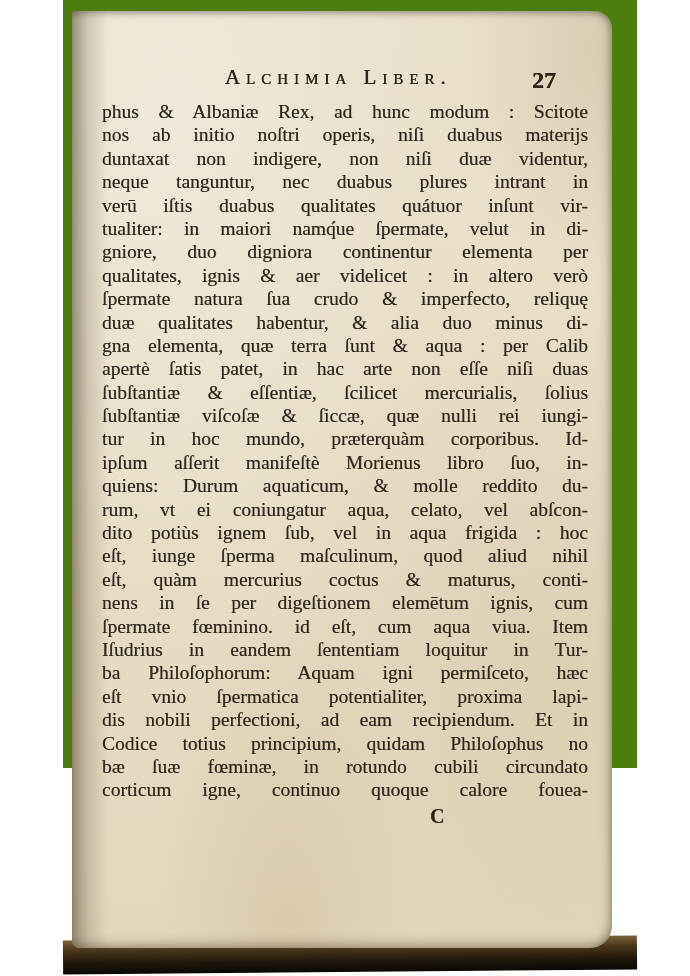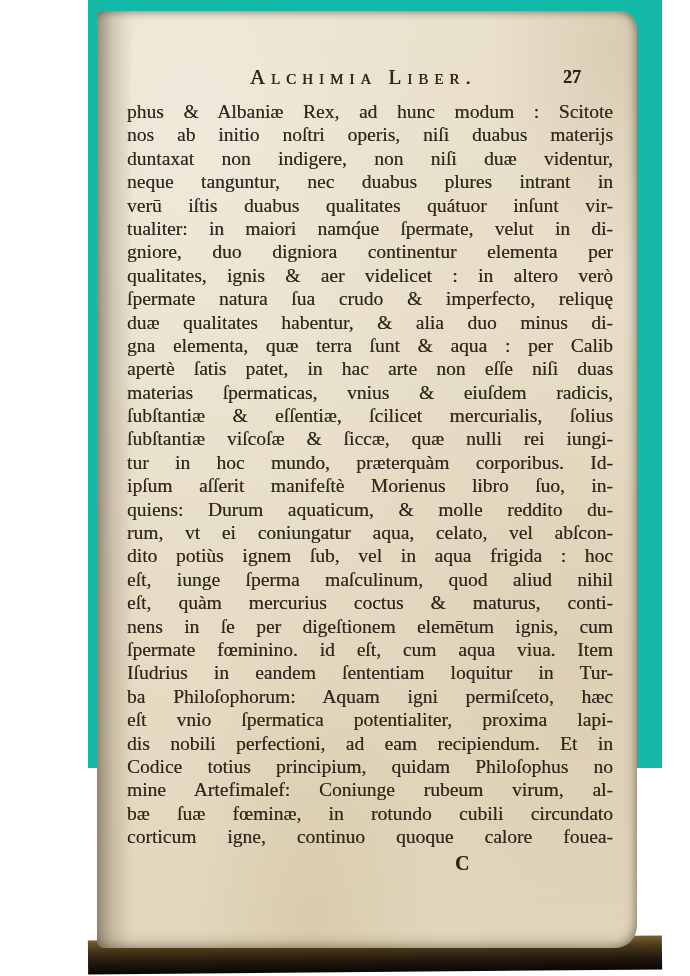--- a/index.html
+++ b/index.html
@@ -3,22 +3,21 @@
 <meta charset="utf-8">
 <style>
   html,body{margin:0;padding:0;}
   body{
     width:690px;height:976px;position:relative;overflow:hidden;
     background:#ffffff;
     font-family:"Liberation Serif", serif;
   }
   .scan{
     position:absolute;left:63px;top:0;width:574px;height:768px;
-    background:#14b8a6;
-    margin-left:25px;
+    background:#4d7c0f;
   }
   .book-edge{
     position:absolute;left:0;top:938px;width:100%;height:34px;
     background:linear-gradient(to bottom,#7a6136 0%,#4a3719 30%,#1d160c 70%,#0a0805 100%);
     transform:rotate(-0.5deg);
     z-index:1;
   }
   .page{
     position:absolute;left:9px;top:11px;width:540px;height:937px;
     z-index:2;
@@ -47,21 +46,21 @@
     color:#2e261a;
   }
   .running-title{
     position:absolute;left:50%;transform:translateX(-53%);
     font-variant:small-caps;
     font-size:21px;letter-spacing:6px;white-space:nowrap;
     text-shadow:0.4px 0 0 currentColor;
   }
   .page-number{
     position:absolute;right:32px;top:2px;
-    font-size:18px;font-weight:bold;
+    font-size:24px;font-weight:bold;
     text-shadow:0.3px 0 0 currentColor;
   }
   .body-text{
     margin:9px 24px 0 30px;
     font-size:19.5px;line-height:23.4px;
     color:#2e261b;
     text-shadow:0.35px 0.2px 0.4px rgba(46,38,27,0.55);
   }
   .text-line{
     text-align:justify;
@@ -96,37 +95,35 @@
       <div class="text-line">duntaxat non indigere, non niſi duæ videntur,</div>
       <div class="text-line">neque tanguntur, nec duabus plures intrant in</div>
       <div class="text-line">verū iſtis duabus qualitates quátuor inſunt vir-</div>
       <div class="text-line">tualiter: in maiori namq́ue ſpermate, velut in di-</div>
       <div class="text-line">gniore, duo digniora continentur elementa per</div>
       <div class="text-line">qualitates, ignis &amp; aer videlicet : in altero verò</div>
       <div class="text-line">ſpermate natura ſua crudo &amp; imperfecto, reliquę</div>
       <div class="text-line">duæ qualitates habentur, &amp; alia duo minus di-</div>
       <div class="text-line">gna elementa, quæ terra ſunt &amp; aqua : per Calib</div>
       <div class="text-line">apertè ſatis patet, in hac arte non eſſe niſi duas</div>
-      <div class="text-line">materias ſpermaticas, vnius &amp; eiuſdem radicis,</div>
       <div class="text-line">ſubſtantiæ &amp; eſſentiæ, ſcilicet mercurialis, ſolius</div>
       <div class="text-line">ſubſtantiæ viſcoſæ &amp; ſiccæ, quæ nulli rei iungi-</div>
       <div class="text-line">tur in hoc mundo, præterquàm corporibus. Id-</div>
       <div class="text-line">ipſum aſſerit manifeſtè Morienus libro ſuo, in-</div>
       <div class="text-line">quiens: Durum aquaticum, &amp; molle reddito du-</div>
       <div class="text-line">rum, vt ei coniungatur aqua, celato, vel abſcon-</div>
       <div class="text-line">dito potiùs ignem ſub, vel in aqua frigida : hoc</div>
       <div class="text-line">eſt, iunge ſperma maſculinum, quod aliud nihil</div>
       <div class="text-line">eſt, quàm mercurius coctus &amp; maturus, conti-</div>
       <div class="text-line">nens in ſe per digeſtionem elemētum ignis, cum</div>
       <div class="text-line">ſpermate fœminino. id eſt, cum aqua viua. Item</div>
       <div class="text-line">Iſudrius in eandem ſententiam loquitur in Tur-</div>
       <div class="text-line">ba Philoſophorum: Aquam igni permiſceto, hæc</div>
       <div class="text-line">eſt vnio ſpermatica potentialiter, proxima lapi-</div>
       <div class="text-line">dis nobili perfectioni, ad eam recipiendum. Et in</div>
       <div class="text-line">Codice totius principium, quidam Philoſophus no</div>
-      <div class="text-line">mine Artefimalef: Coniunge rubeum virum, al-</div>
       <div class="text-line">bæ ſuæ fœminæ, in rotundo cubili circundato</div>
       <div class="text-line">corticum igne, continuo quoque calore fouea-</div>
     </div>
 
     <div class="signature-mark">C</div>
   </div>
 </div>
 
 </body></html>

